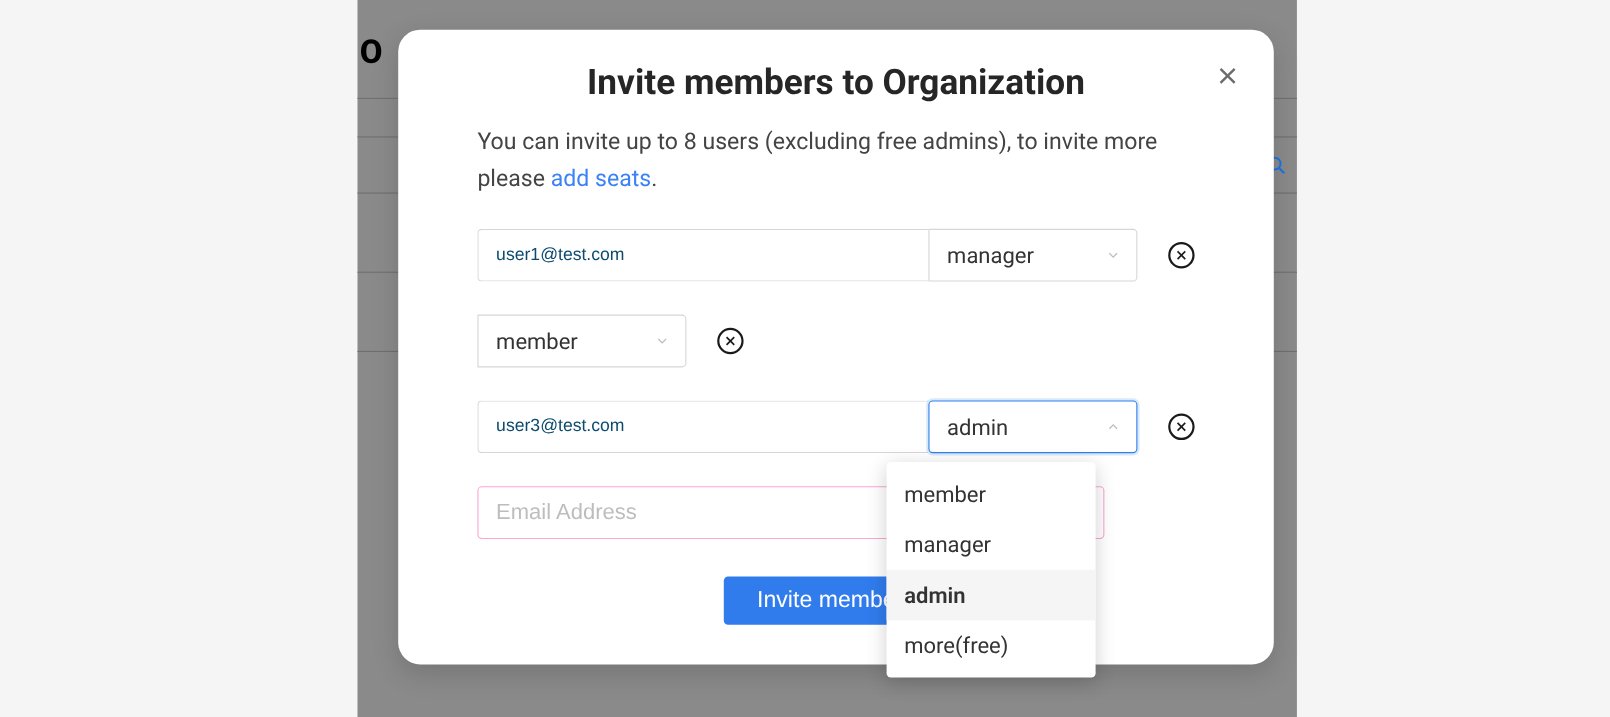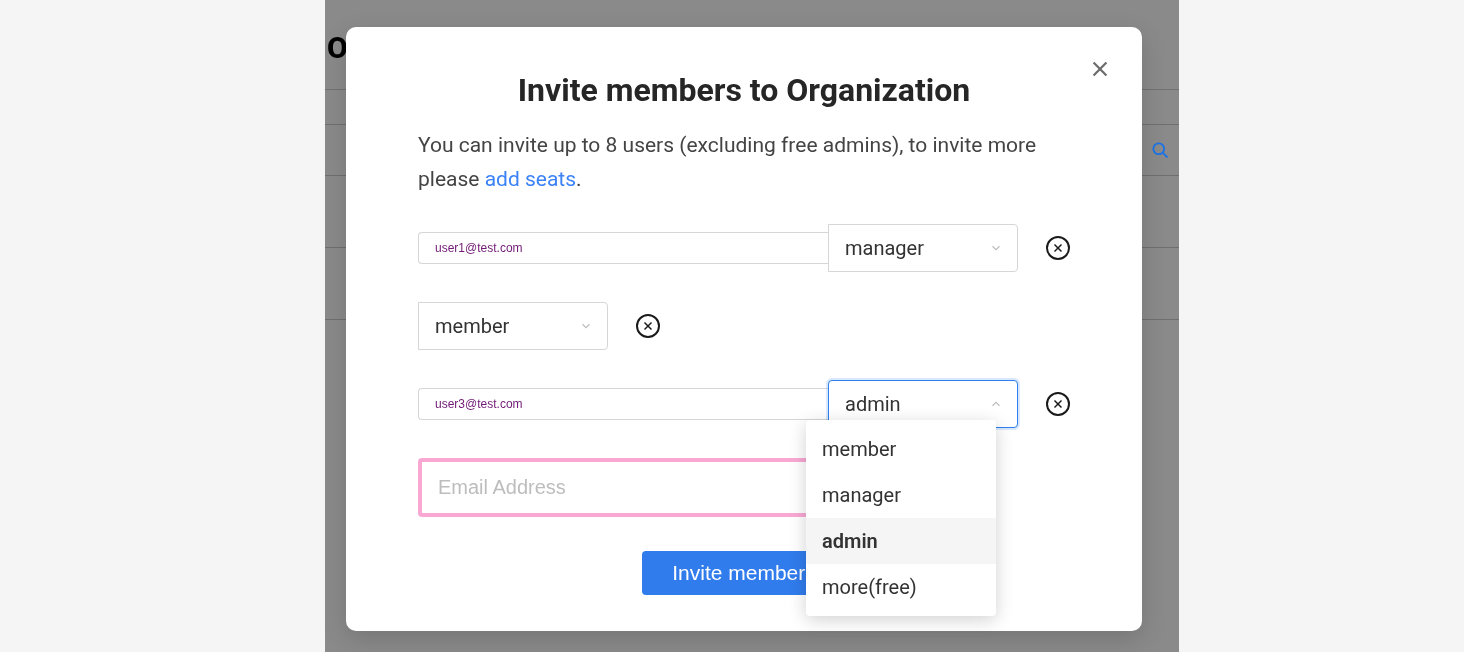--- a/index.html
+++ b/index.html
@@ -41,27 +41,27 @@
     .search-icon {
       position: absolute;
       left: 1150px;
       top: 140px;
       width: 20px;
       height: 20px;
       color: #1a73e8;
     }
     .modal {
       position: absolute;
-      left: 346px;
+      left: 362px;
       top: 27px;
       width: 796px;
       background: #fff;
-      border-radius: 10px;
+      border-radius: 20px;
       box-shadow: 0 8px 24px rgba(0,0,0,.15);
-      padding: 44px 72px 36px 72px;
+      padding: 28px 72px 36px 72px;
       color: #2b2b2b;
     }
     .modal-close {
       position: absolute;
       right: 28px;
       top: 28px;
       width: 28px;
       height: 28px;
       color: #6b6b6b;
       cursor: pointer;
@@ -88,27 +88,27 @@
     }
     .invite-row {
       display: flex;
       align-items: center;
       gap: 0;
       margin-bottom: 30px;
       position: relative;
     }
     .email-input {
       flex: 1 1 auto;
-      height: 32px;
+      height: 48px;
       border: 1px solid #d6d6d6;
       border-right: none;
       border-radius: 4px 0 0 4px;
       padding: 0 16px;
-      font-size: 12px;
-      color: #701a75;
+      font-size: 16px;
+      color: #0c4a6e;
       outline: none;
     }
     .email-input::placeholder { color: #bdbdbd; }
     .role-select {
       width: 190px;
       height: 48px;
       border: 1px solid #d6d6d6;
       border-radius: 0 4px 4px 0;
       padding: 0 40px 0 16px;
       font-size: 20px;
@@ -163,22 +163,22 @@
     }
     .pw-dots {
       display: flex;
       gap: 3px;
       border-right: 1.5px solid rgba(255,255,255,.85);
       padding-right: 4px;
     }
     .pw-dots span { width: 4px; height: 4px; border-radius: 50%; background: #fff; display: block; }
     .email-only {
       width: 570px;
-      height: 59px;
-      border: 4px solid #f9a8d4;
+      height: 48px;
+      border: 1px solid #f9a8d4;
       border-radius: 4px;
       padding: 0 16px;
       font-size: 20px;
       color: #333;
       outline: none;
       margin-bottom: 30px;
     }
     .email-only::placeholder { color: #bdbdbd; }
     .submit-row {
       display: flex;

